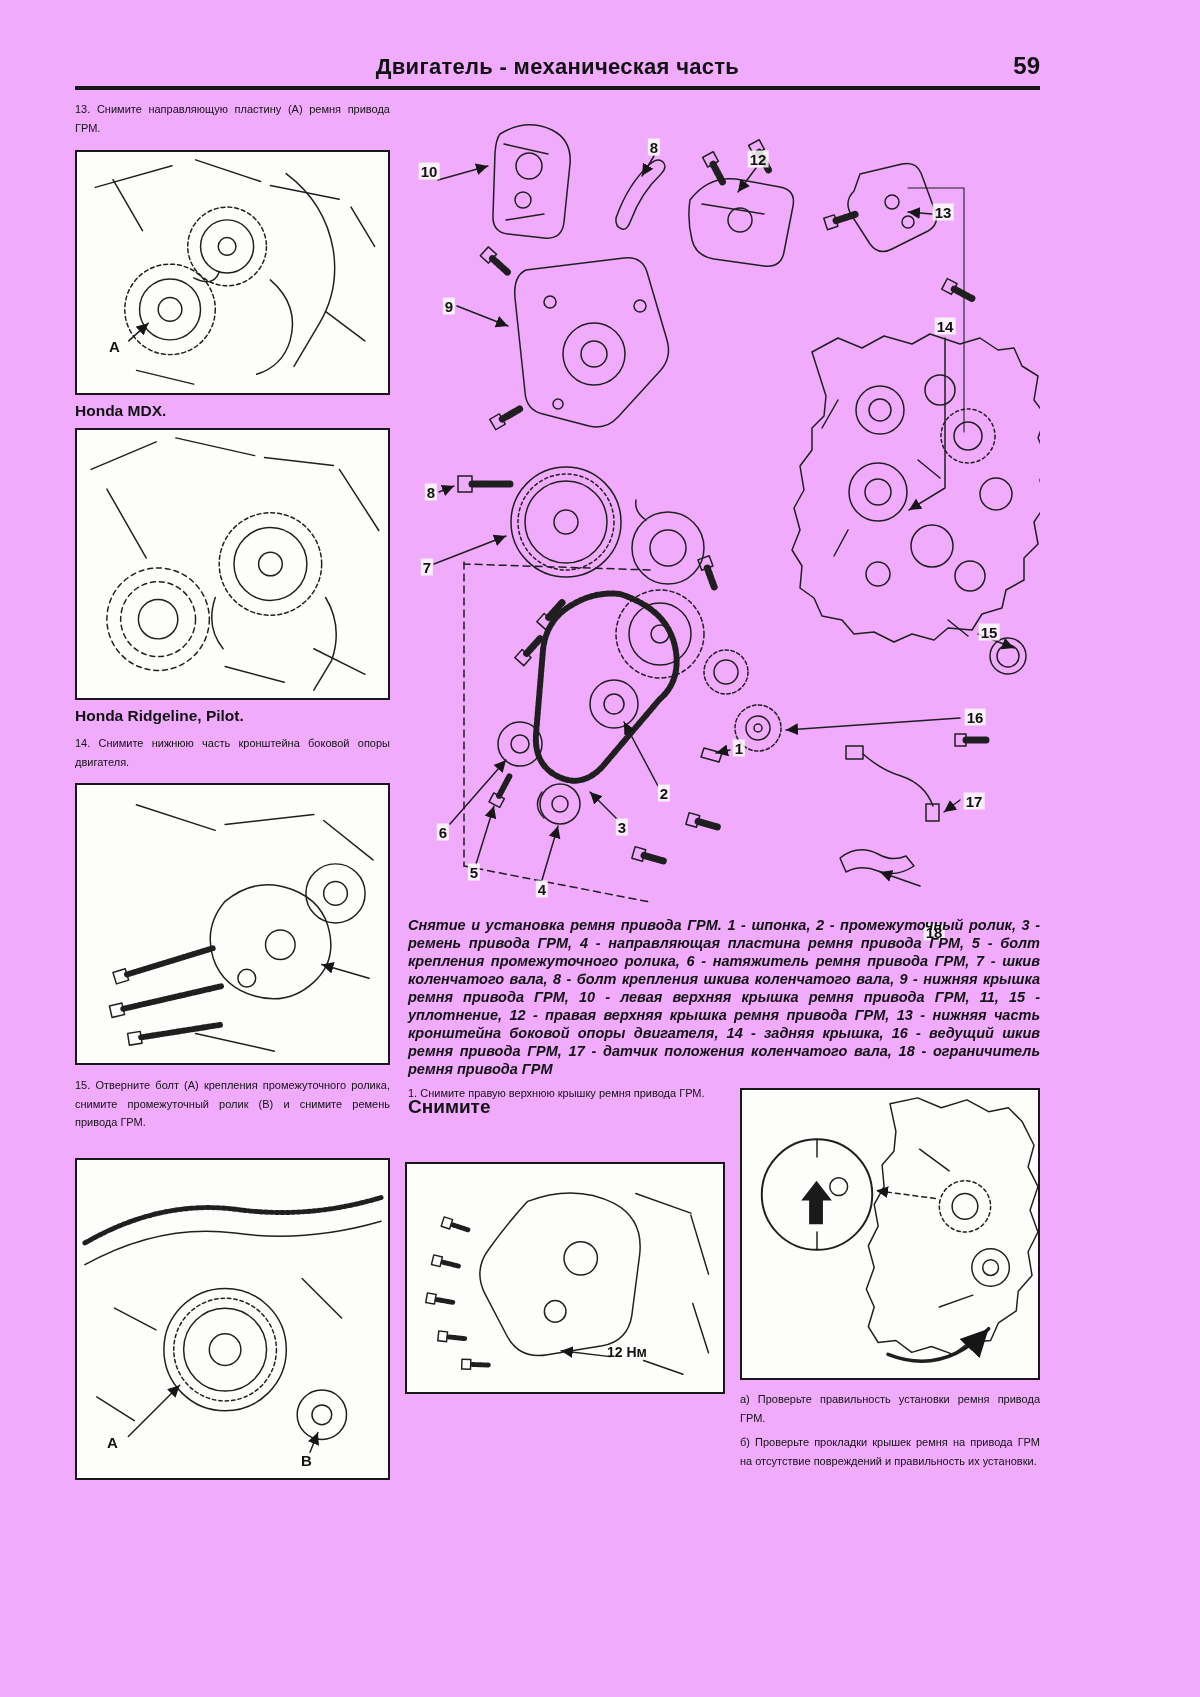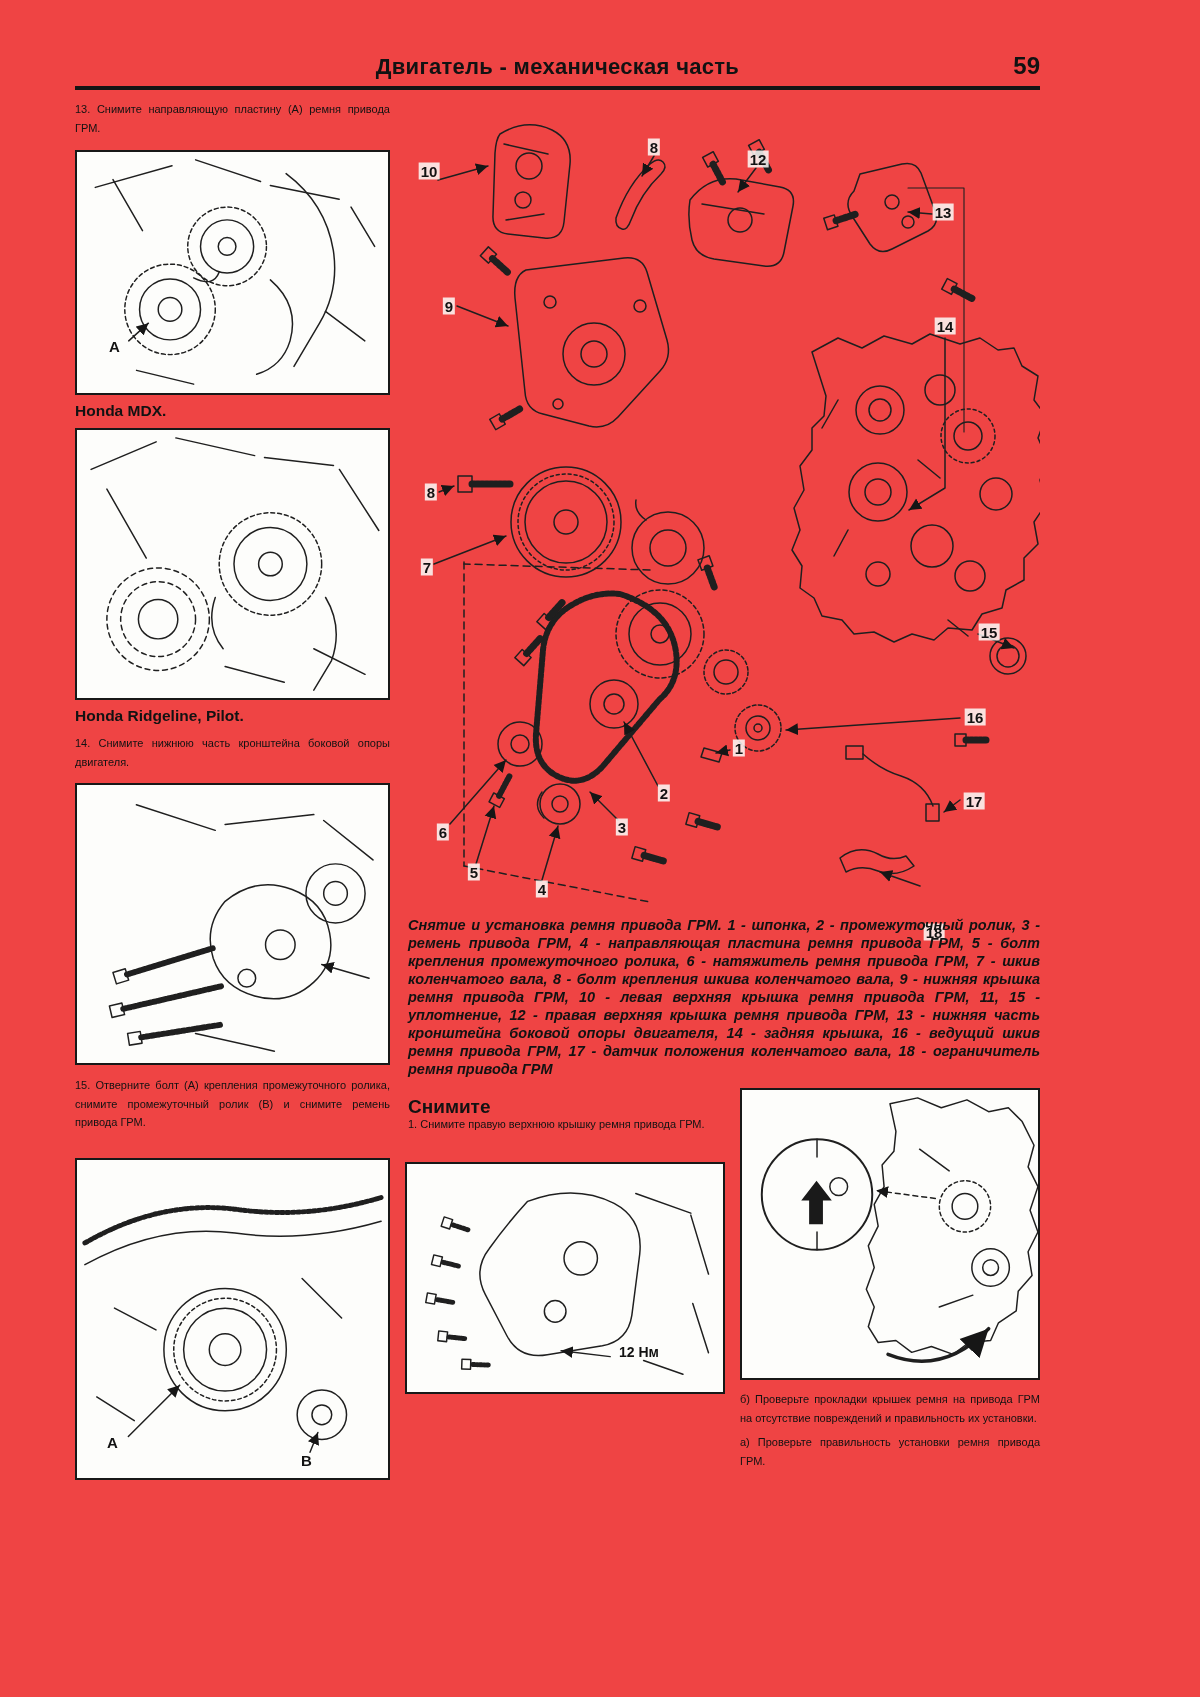--- a/index.html
+++ b/index.html
@@ -1,19 +1,19 @@
 <!DOCTYPE html>
 <html><head>
 <meta charset="utf-8">
 <style>
   * { box-sizing: border-box; }
   body { margin: 0; background: #c9c9c9; }
   .page {
     position: relative; width: 1200px; height: 1697px;
-    background: #ef4444; margin: 0 auto;
+    background: #f0abfc; margin: 0 auto;
     font-family: "Liberation Sans", "DejaVu Sans", sans-serif;
     color: #121212;
     overflow: hidden;
   }
   .abs { position: absolute; }
   .hdr-title { top: 54px; left: 75px; width: 965px; text-align: center;
     font-weight: 700; font-size: 22px; letter-spacing: .3px; }
   .hdr-num { top: 52px; left: 960px; width: 80px; text-align: right;
     font-weight: 700; font-size: 24px; }
   .hdr-rule { top: 86px; left: 75px; width: 965px; height: 4px; background: #151515; }
@@ -298,21 +298,21 @@
     <span class="callout" style="left:537px;top:226px">14</span>
     <span class="callout" style="left:581px;top:532px">15</span>
     <span class="callout" style="left:567px;top:617px">16</span>
     <span class="callout" style="left:566px;top:701px">17</span>
     <span class="callout" style="left:526px;top:832px">18</span>
   </div>
 
   <p class="abs dcap" style="left:408px;top:916px;width:632px">Снятие и установка ремня привода ГРМ. 1 - шпонка, 2 - промежуточный ролик, 3 - ремень привода ГРМ, 4 - направляющая пластина ремня привода ГРМ, 5 - болт крепления промежуточного ролика, 6 - натяжитель ремня привода ГРМ, 7 - шкив коленчатого вала, 8 - болт крепления шкива коленчатого вала, 9 - нижняя крышка ремня привода ГРМ, 10 - левая верхняя крышка ремня привода ГРМ, 11, 15 - уплотнение, 12 - правая верхняя крышка ремня привода ГРМ, 13 - нижняя часть кронштейна боковой опоры двигателя, 14 - задняя крышка, 16 - ведущий шкив ремня привода ГРМ, 17 - датчик положения коленчатого вала, 18 - ограничитель ремня привода ГРМ</p>
 
   <h2 class="abs h2" style="left:408px;top:1096px">Снимите</h2>
-  <p class="abs step" style="left:408px;top:1115px;width:300px">1. Снимите правую верхнюю крышку ремня привода ГРМ.</p>
+  <p class="abs step" style="left:408px;top:1084px;width:300px">1. Снимите правую верхнюю крышку ремня привода ГРМ.</p>
 
   <figure class="abs figbox" style="left:405px;top:1162px;width:320px;height:232px;margin:0">
     <svg viewBox="0 0 320 232">
       <defs>
         <marker id="a5" markerWidth="9" markerHeight="9" refX="8" refY="4.5" orient="auto">
           <path d="M0,0.5 L8,4.5 L0,8.5 z" fill="#161616"></path>
         </marker>
       </defs>
       <g stroke="#1f1f1f" fill="none" stroke-width="1.5" stroke-linecap="round" stroke-linejoin="round">
         <path d="M122,38 q48,-18 88,2 q30,16 26,52 l-8,62 q-4,26 -30,31 l-56,9 q-28,5 -41,-19 l-22,-42 q-13,-25 4,-47 q17,-24 39,-48 z"></path>
@@ -335,21 +335,21 @@
             <rect x="-11" y="-5" width="9" height="10"></rect>
             <line x1="0" y1="0" x2="16" y2="0" stroke-width="5" stroke-dasharray="2 1.6"></line>
           </g>
         <g transform="translate(66,204) rotate(2)">
             <rect x="-11" y="-5" width="9" height="10"></rect>
             <line x1="0" y1="0" x2="16" y2="0" stroke-width="5" stroke-dasharray="2 1.6"></line>
           </g>
         <line x1="206" y1="196" x2="156" y2="190" marker-end="url(#a5)"></line>
       </g>
     </svg>
-    <span class="torque" style="left:212px;top:188px;transform:translateY(-50%)">12 Нм</span>
+    <span class="torque" style="left:200px;top:188px;transform:translateY(-50%)">12 Нм</span>
   </figure>
 
   <figure class="abs figbox" style="left:740px;top:1088px;width:300px;height:292px;margin:0">
     <svg viewBox="0 0 300 292">
       <defs>
         <marker id="a6" markerWidth="9" markerHeight="9" refX="8" refY="4.5" orient="auto">
           <path d="M0,0.5 L8,4.5 L0,8.5 z" fill="#161616"></path>
         </marker>
       </defs>
       <g stroke="#1f1f1f" fill="none" stroke-width="1.5" stroke-linecap="round" stroke-linejoin="round">
@@ -362,17 +362,17 @@
         <circle cx="76" cy="106" r="56" stroke-width="2"></circle>
         <path d="M76,50 v18 M76,144 v18"></path>
         <circle cx="98" cy="98" r="9"></circle>
         <path d="M68,136 h14 v-24 h9 l-15.5,-20 -15.5,20 h8 z" fill="#1a1a1a" stroke="none"></path>
         <line x1="196" y1="110" x2="136" y2="102" stroke-dasharray="5 4" marker-end="url(#a6)"></line>
         <path d="M148,268 q56,22 102,-26" stroke-width="3.5" marker-end="url(#a6)"></path>
       </g>
     </svg>
   </figure>
   <div class="abs notes" style="left:740px;top:1390px;width:300px">
+    <p class="step">а) Проверьте правильность установки ремня привода ГРМ.</p>
     <p class="step">б) Проверьте прокладки крышек ремня на привода ГРМ на отсутствие повреждений и правильность их установки.</p>
-    <p class="step">а) Проверьте правильность установки ремня привода ГРМ.</p>
   </div>
 
 </div>
 
 </body></html>

